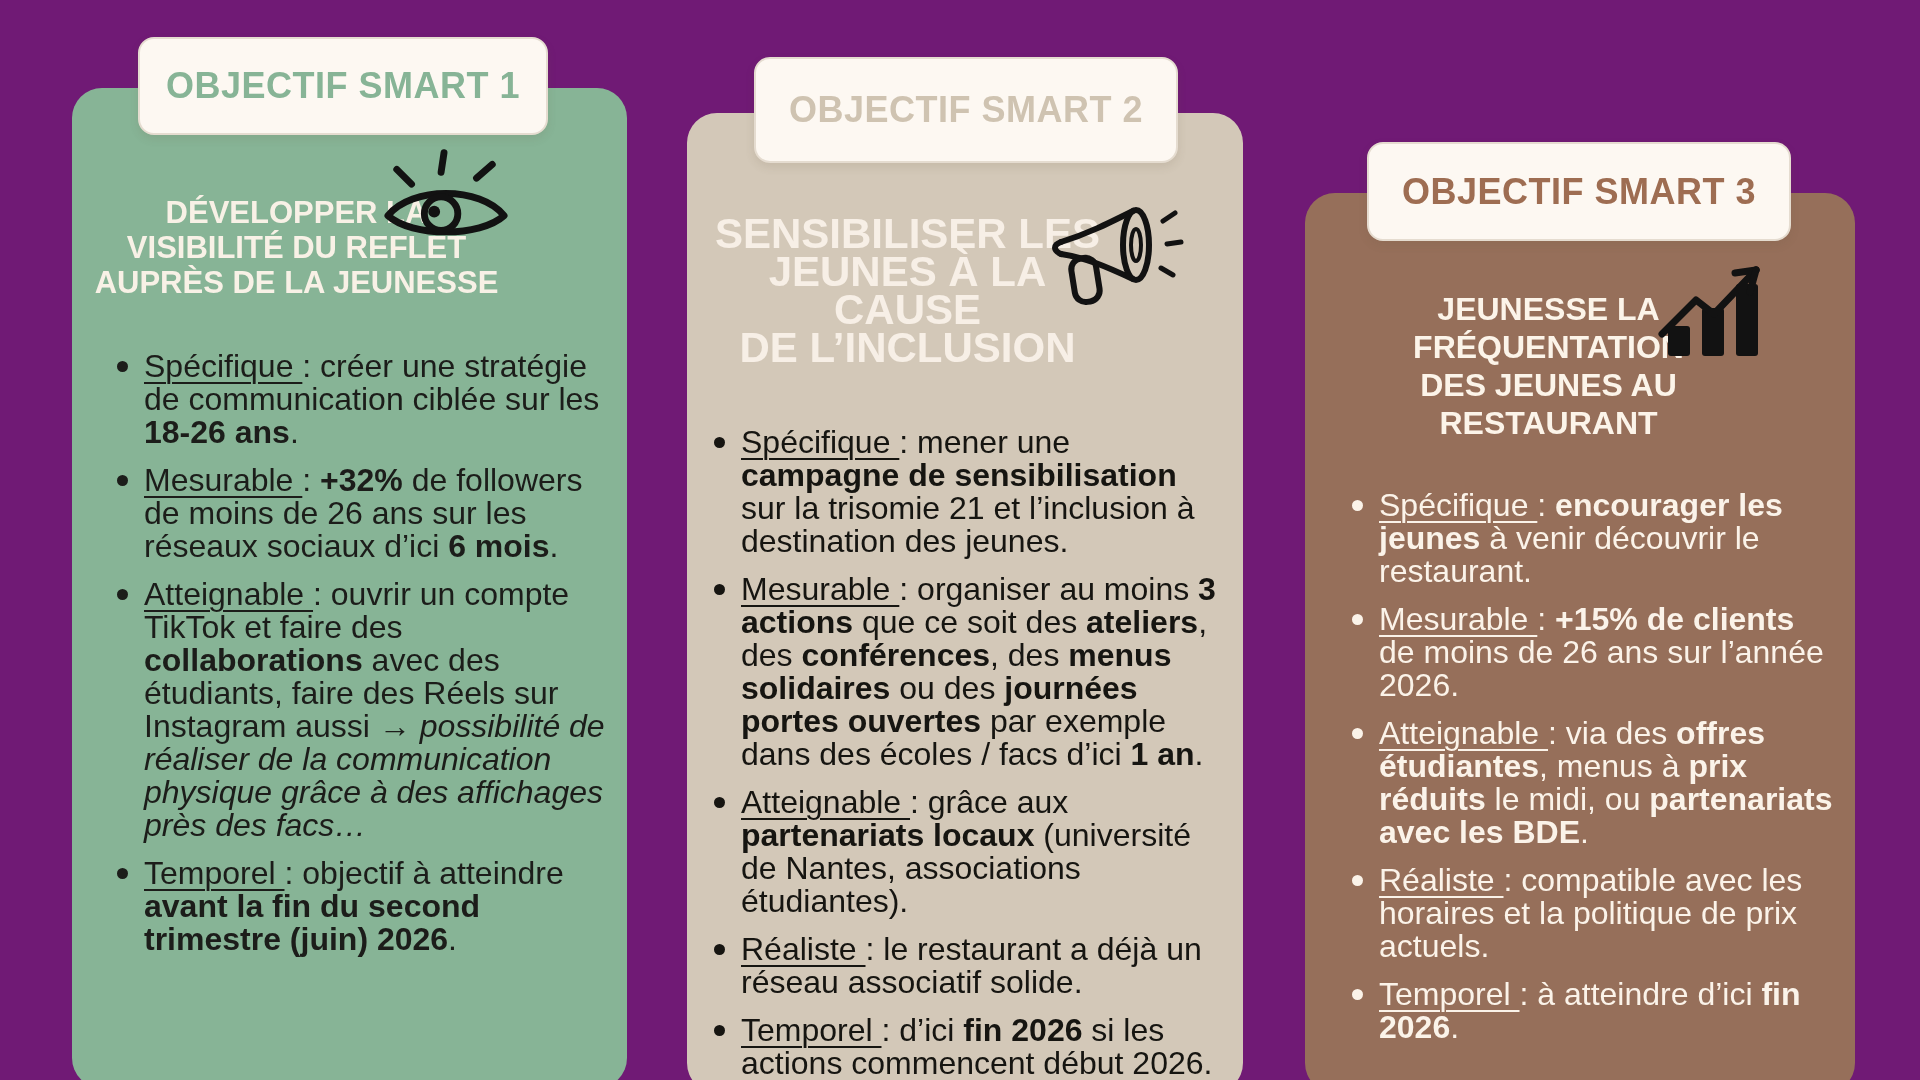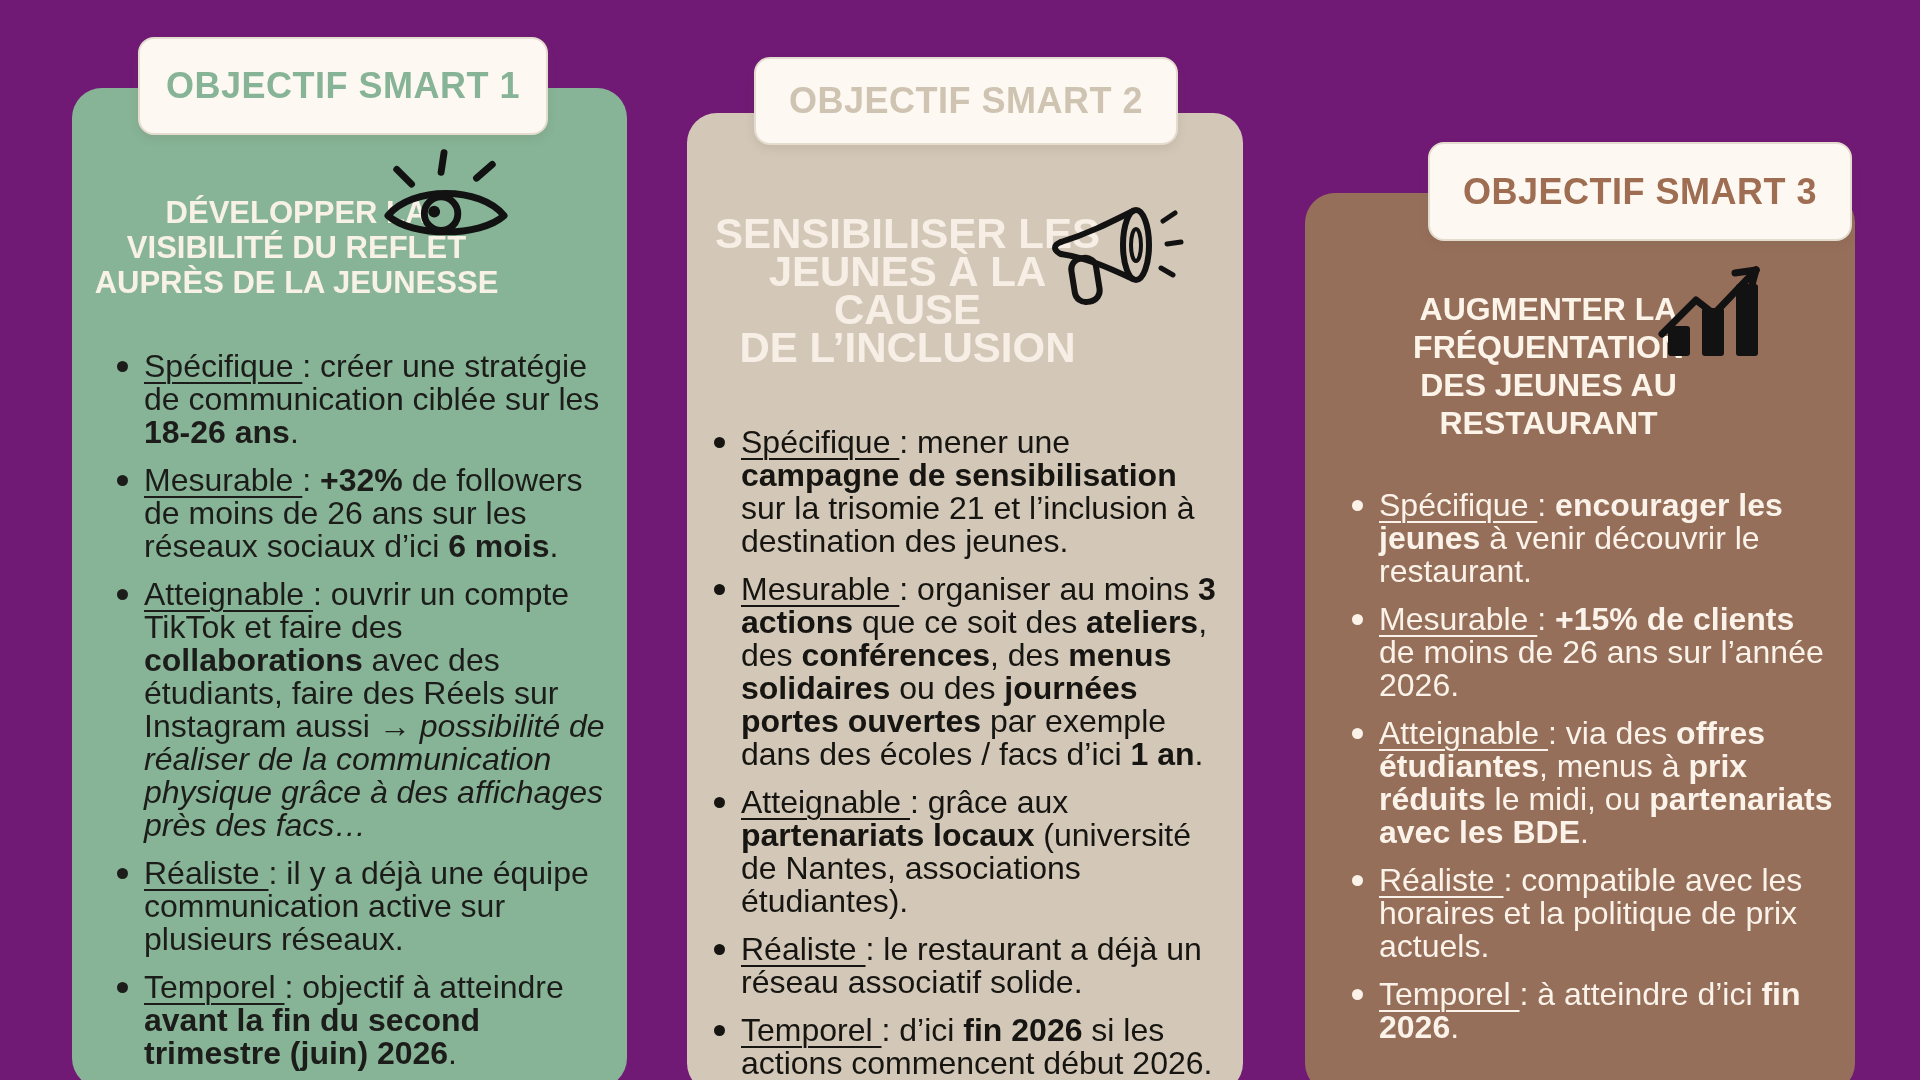--- a/index.html
+++ b/index.html
@@ -59,28 +59,28 @@
 
   
   #col-1 .card  { left: 72px;  top: 88px;  width: 555px; height: 1000px; }
   #col-1 .badge { left: 138px; top: 37px;  width: 410px; height: 98px; }
   #col-1 .heading { margin: 107px 118px 0 12px; font-size: 31px; line-height: 35px; }
   #col-1 .icon  { left: 310px; top: 48px; width: 128px; height: 112px; }
   #col-1 .bullets { margin: 50px 22px 0 42px; }
 
   
   #col-2 .card  { left: 687px; top: 113px; width: 556px; height: 980px; }
-  #col-2 .badge { left: 754px; top: 57px;  width: 424px; height: 88px; }
+  #col-2 .badge { left: 754px; top: 57px;  width: 424px; height: 106px; }
   #col-2 .heading { margin: 102px 125px 0 10px; font-size: 42px; line-height: 38px; }
   #col-2 .icon  { left: 358px; top: 80px; width: 140px; height: 130px; }
   #col-2 .bullets { margin: 59px 14px 0 24px; }
 
   
   #col-3 .card  { left: 1305px; top: 193px; width: 550px; height: 900px; }
-  #col-3 .badge { left: 1428px; top: 142px; width: 424px; height: 99px; }
+  #col-3 .badge { left: 1367px; top: 142px; width: 424px; height: 99px; }
   #col-3 .heading { margin: 97px 85px 0 22px; font-size: 32px; line-height: 38px; }
   #col-3 .icon  { left: 352px; top: 55px; width: 132px; height: 110px; }
   #col-3 .bullets { margin: 47px 18px 0 44px; }
 </style>
 </head>
 <body>
 
 <div class="page" style="background: #701a75;">
 
   <section class="column" id="col-1" style="--card: #87b496; --badge-text: #87b496; --heading: #f8f1e6; --body: #1c1d1a;">
@@ -100,21 +100,20 @@
           <path d="M96 42 L112 28"></path>
           <path d="M6 80 C30 50 100 50 124 80 C100 102 30 102 6 80 Z"></path>
           <circle cx="60" cy="78" r="17"></circle>
           <circle cx="53" cy="76" r="6" fill="#121212" stroke="none"></circle>
         </svg>
       </span>
       <ul class="bullets">
           <li><span class="lbl">Spécifique </span><span>: créer une stratégie de communication ciblée sur les </span><span class="b">18-26 ans</span><span>.</span></li>
           <li><span class="lbl">Mesurable </span><span>: </span><span class="b">+32%</span><span> de followers de moins de 26 ans sur les réseaux sociaux d’ici </span><span class="b">6 mois</span><span>.</span></li>
           <li><span class="lbl">Atteignable </span><span>: ouvrir un compte TikTok et faire des </span><span class="b">collaborations</span><span> avec des étudiants, faire des Réels sur Instagram aussi → </span><span class="i">possibilité de réaliser de la communication physique grâce à des affichages près des facs…</span></li>
-          <li><span class="lbl">Réaliste </span><span>: il y a déjà une équipe communication active sur plusieurs réseaux.</span></li>
           <li><span class="lbl">Temporel </span><span>: objectif à atteindre </span><span class="b">avant la fin du second trimestre (juin) 2026</span><span>.</span></li>
         </ul>
     </div>
   </section>
 
   <section class="column" id="col-2" style="--card: #d3c8b8; --badge-text: #cfc3b1; --heading: #f7efe6; --body: #161511;">
     <div class="badge">
       <span>OBJECTIF SMART 2</span>
     </div>
     <div class="card">
@@ -145,21 +144,21 @@
         </ul>
     </div>
   </section>
 
   <section class="column" id="col-3" style="--card: #966f5a; --badge-text: #9e6d52; --heading: #fcf4e9; --body: #fbf3e9;">
     <div class="badge">
       <span>OBJECTIF SMART 3</span>
     </div>
     <div class="card">
       <h2 class="heading">
-          <div>AUGMENTER LA</div>
+          <div>JEUNESSE LA</div>
           <div>FRÉQUENTATION</div>
           <div>DES JEUNES AU</div>
           <div>RESTAURANT</div>
         </h2>
       <span class="icon">
         <svg viewBox="0 0 130 110" fill="none" stroke="#121212" stroke-width="7" stroke-linecap="round" stroke-linejoin="round">
           <rect x="10" y="78" width="22" height="30" rx="3" fill="#121212" stroke="none"></rect>
           <rect x="44" y="60" width="22" height="48" rx="3" fill="#121212" stroke="none"></rect>
           <rect x="78" y="36" width="22" height="72" rx="3" fill="#121212" stroke="none"></rect>
           <path d="M4 86 L38 52 L56 66 L98 22"></path>

